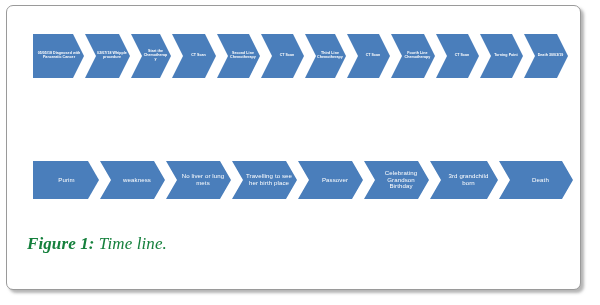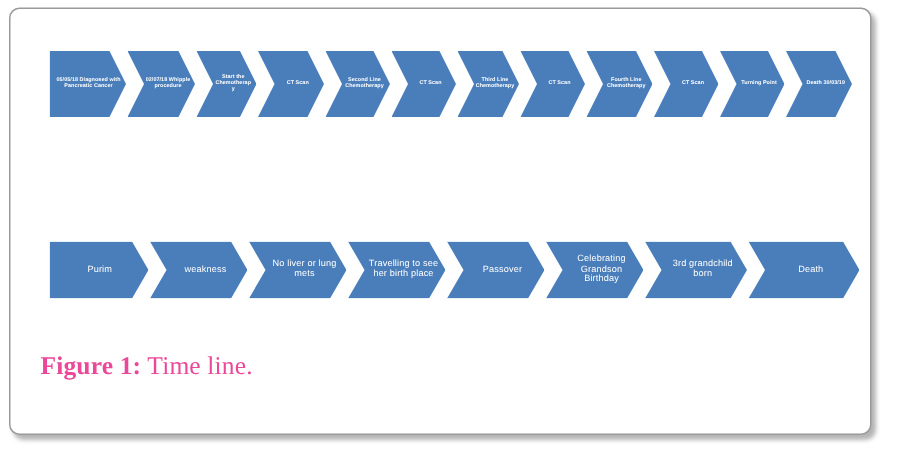--- a/index.html
+++ b/index.html
@@ -94,22 +94,23 @@
     letter-spacing: 0.1px;
   }
 
   
   #figure-caption {
     position: absolute;
     left: 20px;
     top: 228px;
     font-family: "Liberation Serif", serif;
     font-size: 17px;
-    color: #ec4899;
+    color: #15803d;
     letter-spacing: 0.1px;
+    font-style: italic;
   }
   #figure-caption-label {
     font-weight: 700;
   }
   #figure-caption-text {
     font-weight: 400;
   }
 </style>
 </head>
 <body>

